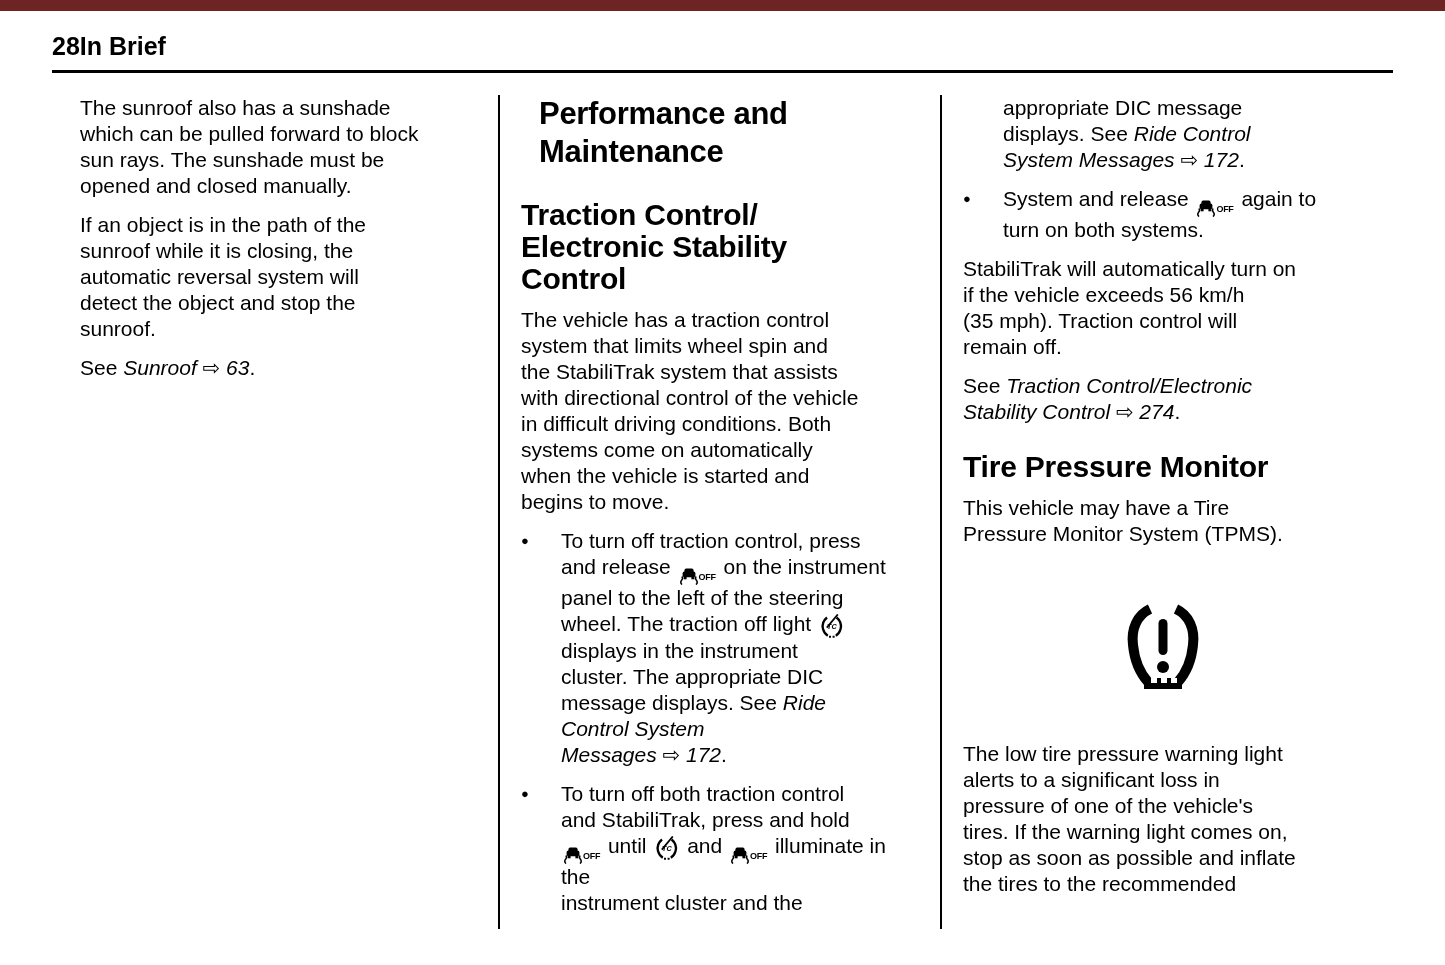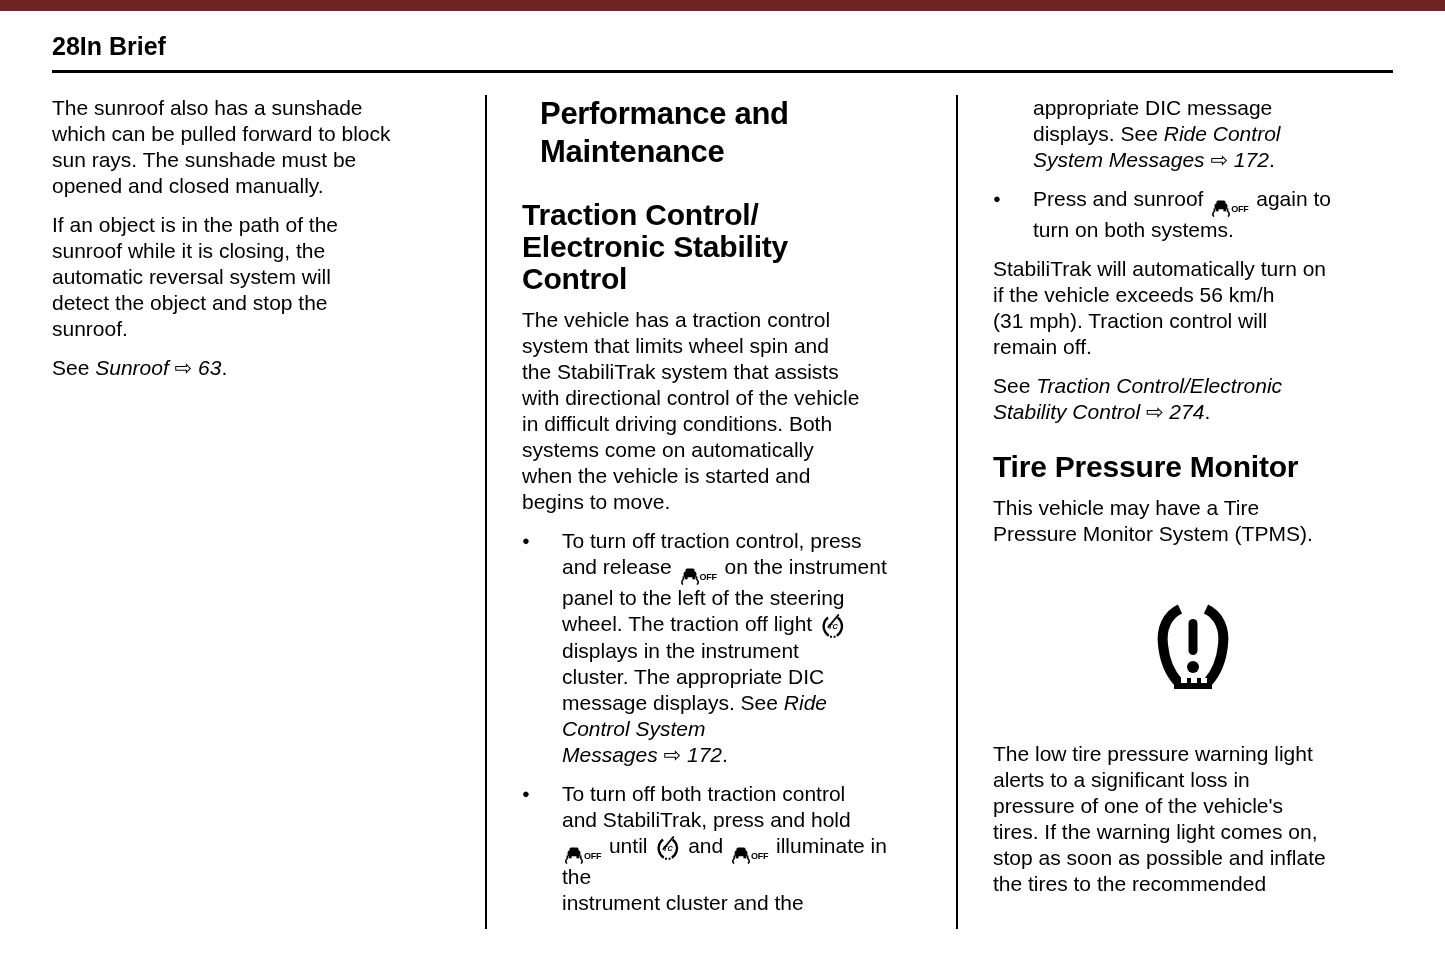--- a/index.html
+++ b/index.html
@@ -6,21 +6,21 @@
   body{
     width:1445px;height:965px;overflow:hidden;background:#ffffff;
     font-family:"Liberation Sans",sans-serif;color:#000;
     -webkit-font-smoothing:antialiased;
   }
   .topbar{height:11px;width:100%;}
   .header{padding:21px 52px 0 52px;display:flex;align-items:flex-start;}
   .pgnum{font-size:25px;font-weight:bold;}
   .pgsec{font-size:25px;font-weight:bold;}
   .rule{margin:9px 52px 0 52px;border-top:3px solid #000;height:0;}
-  .content{display:flex;padding:22px 52px 0 52px;align-items:stretch;justify-content:space-between;}
+  .content{display:flex;padding:22px 52px 0 80px;align-items:stretch;}
   .col{width:400px;flex:0 0 400px;}
   .col.mid{width:398px;flex:0 0 398px;}
   .vdiv{width:2px;flex:0 0 2px;background:#000;margin:0 21px 0 18px;}
   .vdiv.d2{margin:0 21px 0 21px;}
 
   .p{font-size:21px;line-height:26px;margin:0 0 13px 0;white-space:pre-line;}
   .h1{font-size:31px;line-height:38px;font-weight:bold;margin:0 0 16px 18px;white-space:pre-line;letter-spacing:-.3px;}
   .h2{font-size:30px;line-height:32px;font-weight:bold;margin:26px 0 12px 0;white-space:pre-line;letter-spacing:-.2px;}
   .col.mid .h1 + .h2{margin-top:28px;}
   .bullet{display:flex;margin:0 0 13px 0;}
@@ -134,33 +134,33 @@
   <div class="vdiv d2"></div>
   <div class="col">
       <div class="bullet cont">
         <span class="marker">●</span>
         <div class="btxt"><span>appropriate DIC message
 displays. See </span><em>Ride Control
 System Messages</em><span> ⇨ </span><em>172</em><span>.</span></div>
       </div>
       <div class="bullet">
         <span class="marker">●</span>
-        <div class="btxt"><span>Press and sunroof </span><span class="ictcoff"><svg width="20" height="17" viewBox="0 0 20 17">
+        <div class="btxt"><span>System and release </span><span class="ictcoff"><svg width="20" height="17" viewBox="0 0 20 17">
               <rect x="5.4" y="0.6" width="9.2" height="5.4" rx="1.8"></rect>
               <rect x="3.6" y="3.6" width="12.8" height="5.6" rx="1.8"></rect>
               <rect x="4.6" y="9" width="3" height="2.3"></rect>
               <rect x="12.4" y="9" width="3" height="2.3"></rect>
               <path d="M3,16.6 q-2.2,-2.2 -0.4,-4.4 q1.6,-2 0.2,-3.6" fill="none" stroke="#000" stroke-width="1.5"></path>
               <path d="M17,16.6 q2.2,-2.2 0.4,-4.4 q-1.6,-2 -0.2,-3.6" fill="none" stroke="#000" stroke-width="1.5"></path>
             </svg><span class="offlbl">OFF</span></span><span> again to
 turn on both systems.</span></div>
       </div>
       <p class="p"><span>StabiliTrak will automatically turn on
 if the vehicle exceeds 56 km/h
-(31 mph). Traction control will
+(35 mph). Traction control will
 remain off.</span></p>
       <p class="p"><span>See </span><em>Traction Control/Electronic
 Stability Control</em><span> ⇨ </span><em>274</em><span>.</span></p>
       <div class="h2"><span>Tire Pressure Monitor</span></div>
       <p class="p"><span>This vehicle may have a Tire
 Pressure Monitor System (TPMS).</span></p>
       <div class="tpmswrap"><span class="tpms"><svg width="84" height="92" viewBox="0 0 84 92">
             <path d="M29,6 C16,12 10,26 12,42 C13.5,57 19,70 27,79" fill="none" stroke="#000" stroke-width="10" stroke-linecap="butt"></path>
             <path d="M55,6 C68,12 74,26 72,42 C70.5,57 65,70 57,79" fill="none" stroke="#000" stroke-width="10" stroke-linecap="butt"></path>
             <rect x="23" y="75" width="38" height="11"></rect>

